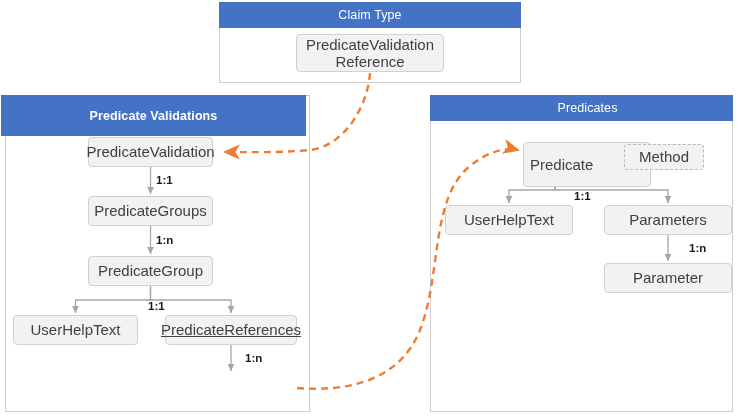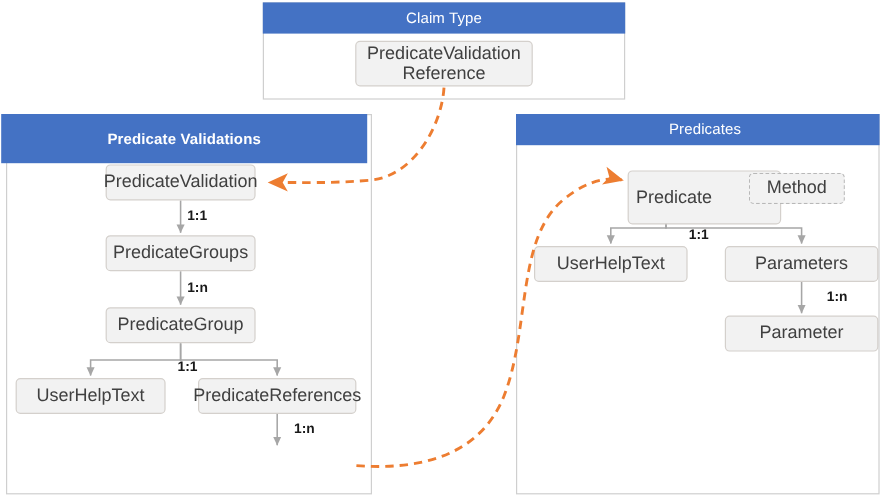--- a/index.html
+++ b/index.html
@@ -90,21 +90,21 @@
   </div>
   <div class="box" style="left:88px;top:196px;width:125px;height:30px;">
     <span>PredicateGroups</span>
   </div>
   <div class="box" style="left:88px;top:256px;width:125px;height:30px;">
     <span>PredicateGroup</span>
   </div>
   <div class="box" style="left:13px;top:315px;width:125px;height:30px;">
     <span>UserHelpText</span>
   </div>
-  <div class="box" style="left:165px;top:315px;width:132px;height:30px;">
+  <div class="box" style="left:165px;top:315px;width:132px;height:30px;text-decoration:underline;">
     <span>PredicateReferences</span>
   </div>
 
   <div class="card-label" style="left:156px;top:174px;">1:1</div>
   <div class="card-label" style="left:156px;top:234px;">1:n</div>
   <div class="card-label" style="left:148px;top:300px;">1:1</div>
   <div class="card-label" style="left:245px;top:352px;">1:n</div>
 
   <div class="panel" style="left:430px;top:95px;width:303px;height:317px;"></div>
   <div class="panel-header" style="left:430px;top:95px;width:303px;height:26px;padding-left:12px;">

